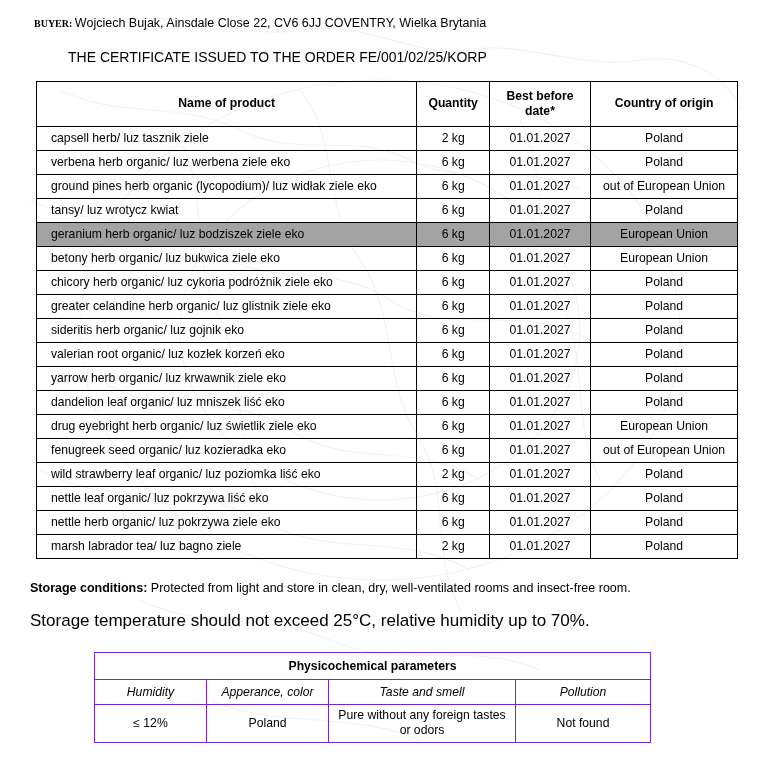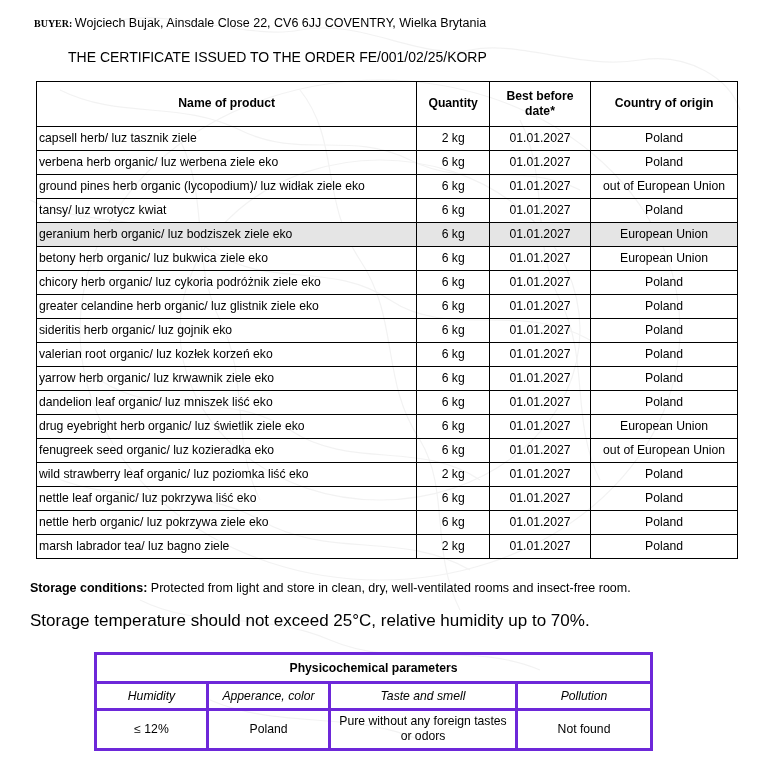--- a/index.html
+++ b/index.html
@@ -61,52 +61,52 @@
     line-height: 1.25;
   }
   table.products th {
     text-align: center;
     font-weight: bold;
     height: 40px;
     vertical-align: middle;
   }
   table.products td.name {
     text-align: left;
-    padding-left: 2px;
+    padding-left: 14px;
     height: 19px;
   }
   table.products td.ctr {
     text-align: center;
     height: 19px;
   }
   .col-name { width: 368px; }
   .col-qty { width: 70px; }
   .col-bbd { width: 98px; }
   .col-origin { width: 142px; }
   tr.hl td {
-    background: #e5e5e5;
+    background: #a3a3a3;
   }
   .storage {
     margin: 20px 0 0 12px;
     font-size: 12.5px;
     line-height: 1.5;
   }
   .storage b { font-weight: bold; }
   .storage-temp {
     margin: 13px 0 0 12px;
     font-size: 17px;
   }
   table.physico {
     border-collapse: collapse;
     margin: 21px 0 0 76px;
     width: 556px;
     table-layout: fixed;
   }
   table.physico th, table.physico td {
-    border: 3px solid #6d28d9;
+    border: 1px solid #6d28d9;
     font-size: 12.2px;
     text-align: center;
     padding: 3px 3px;
   }
   table.physico th.title {
     font-weight: bold;
     height: 20px;
   }
   table.physico td.hdr {
     font-style: italic;

